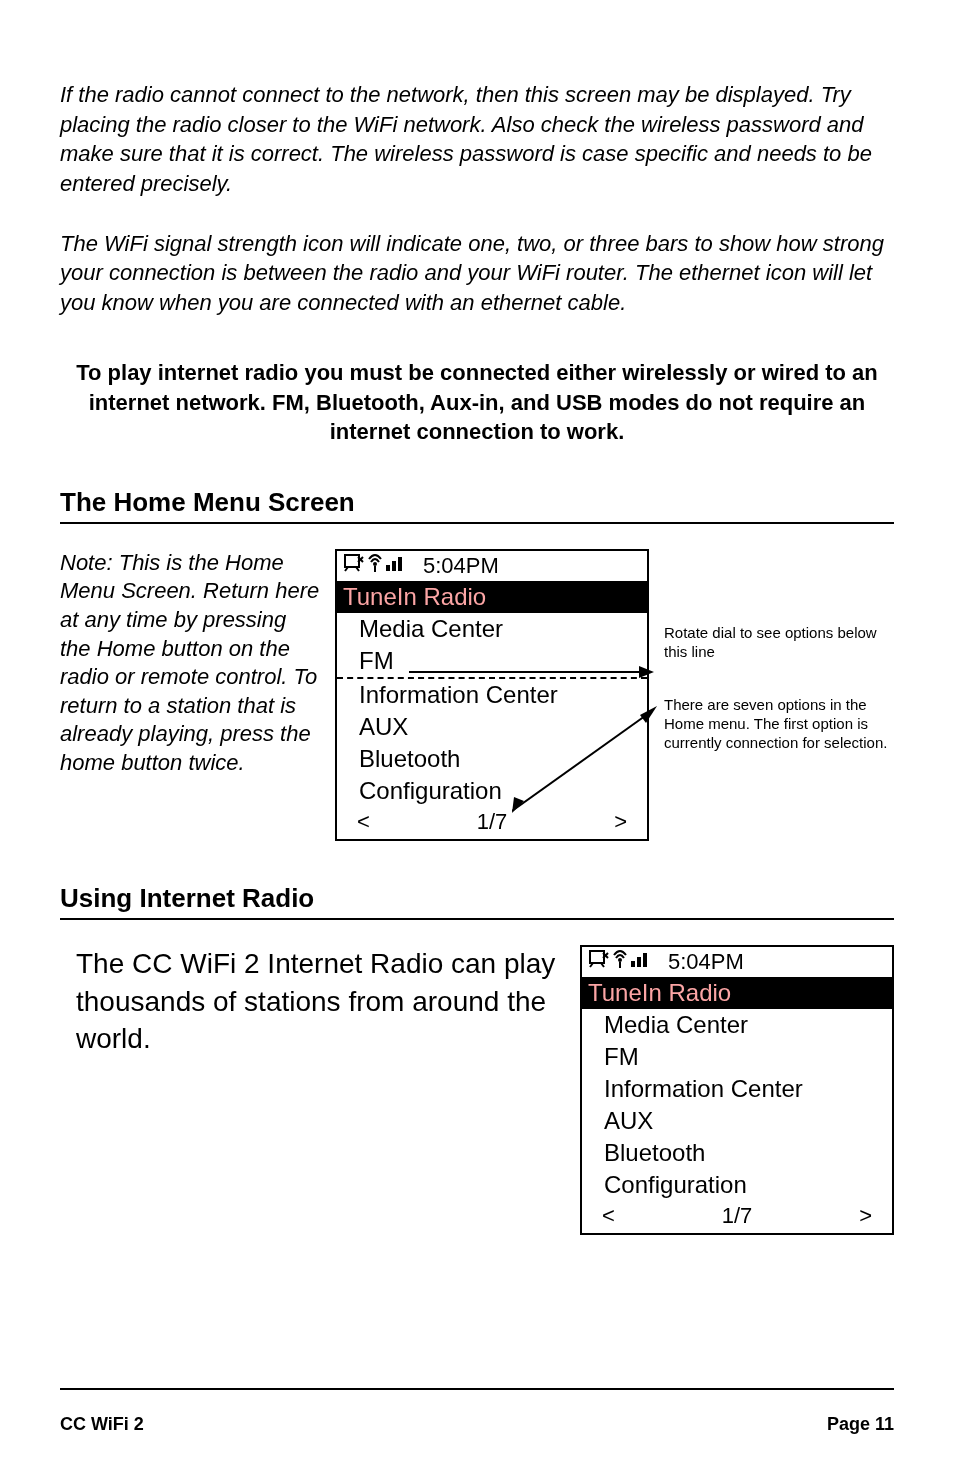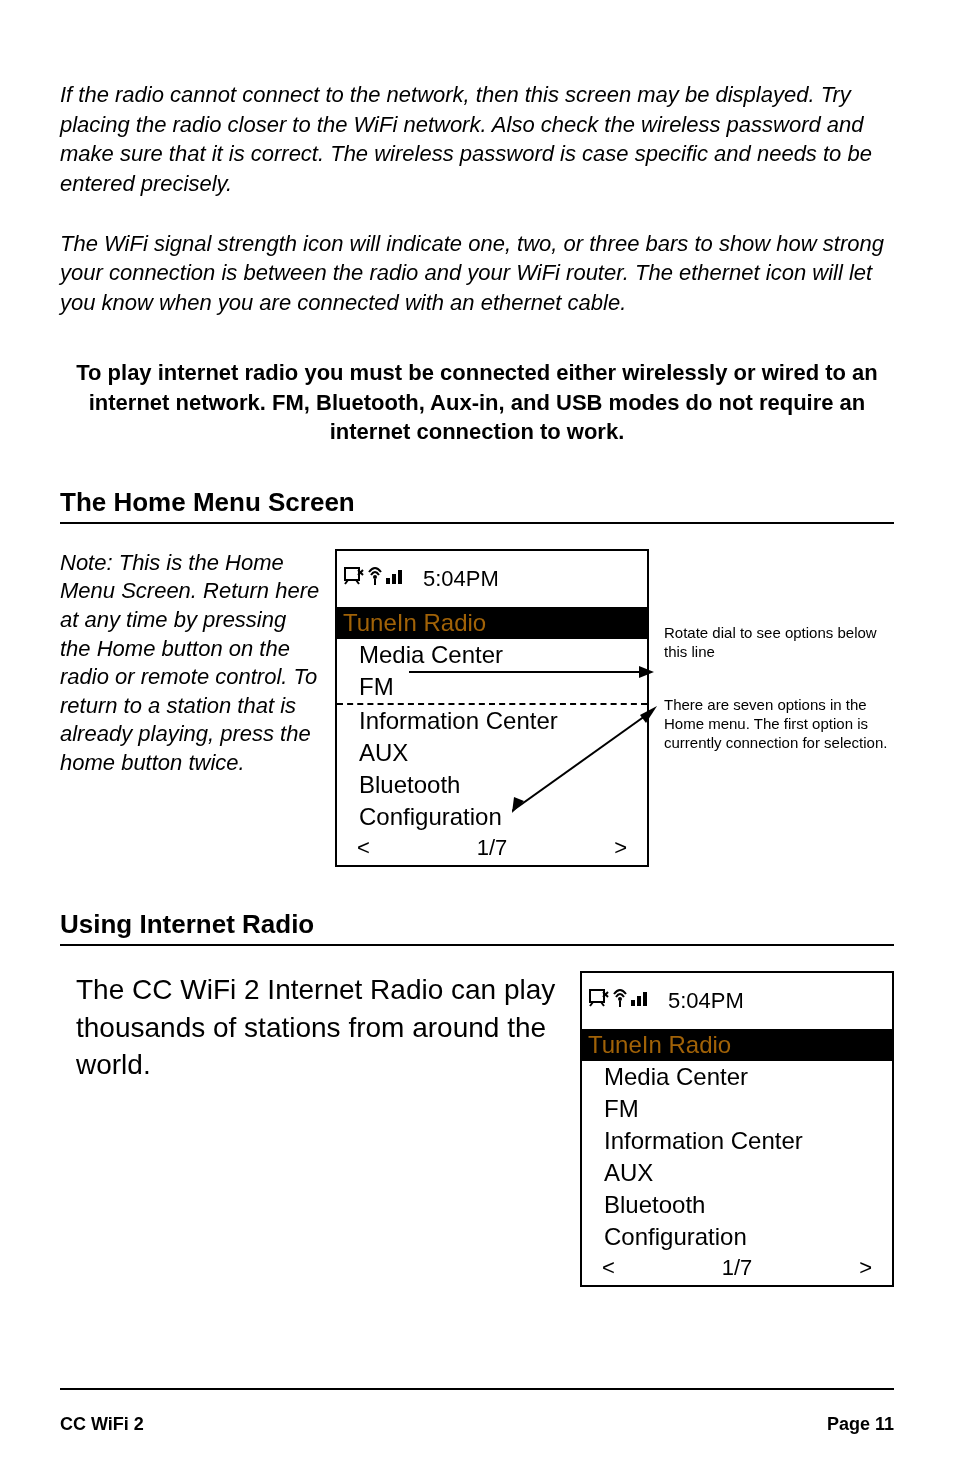--- a/index.html
+++ b/index.html
@@ -57,30 +57,30 @@
   .lcd-box {
     border: 2px solid #000;
     width: 310px;
     flex-shrink: 0;
     font-family: Arial, sans-serif;
     position: relative;
   }
   .lcd-status {
     display: flex;
     align-items: center;
-    padding: 15px 6px;
+    padding: 2px 6px;
     font-size: 22px;
     gap: 0;
   }
   .lcd-status .time {
     margin-left: 18px;
   }
   .lcd-highlight {
     background: #000;
-    color: #a16207;
+    color: #fca5a5;
     padding: 2px 6px;
     font-size: 24px;
   }
   .lcd-item {
     padding: 2px 22px;
     font-size: 24px;
   }
   .lcd-dashed {
     border-top: 2px dashed #000;
     margin: 0;

